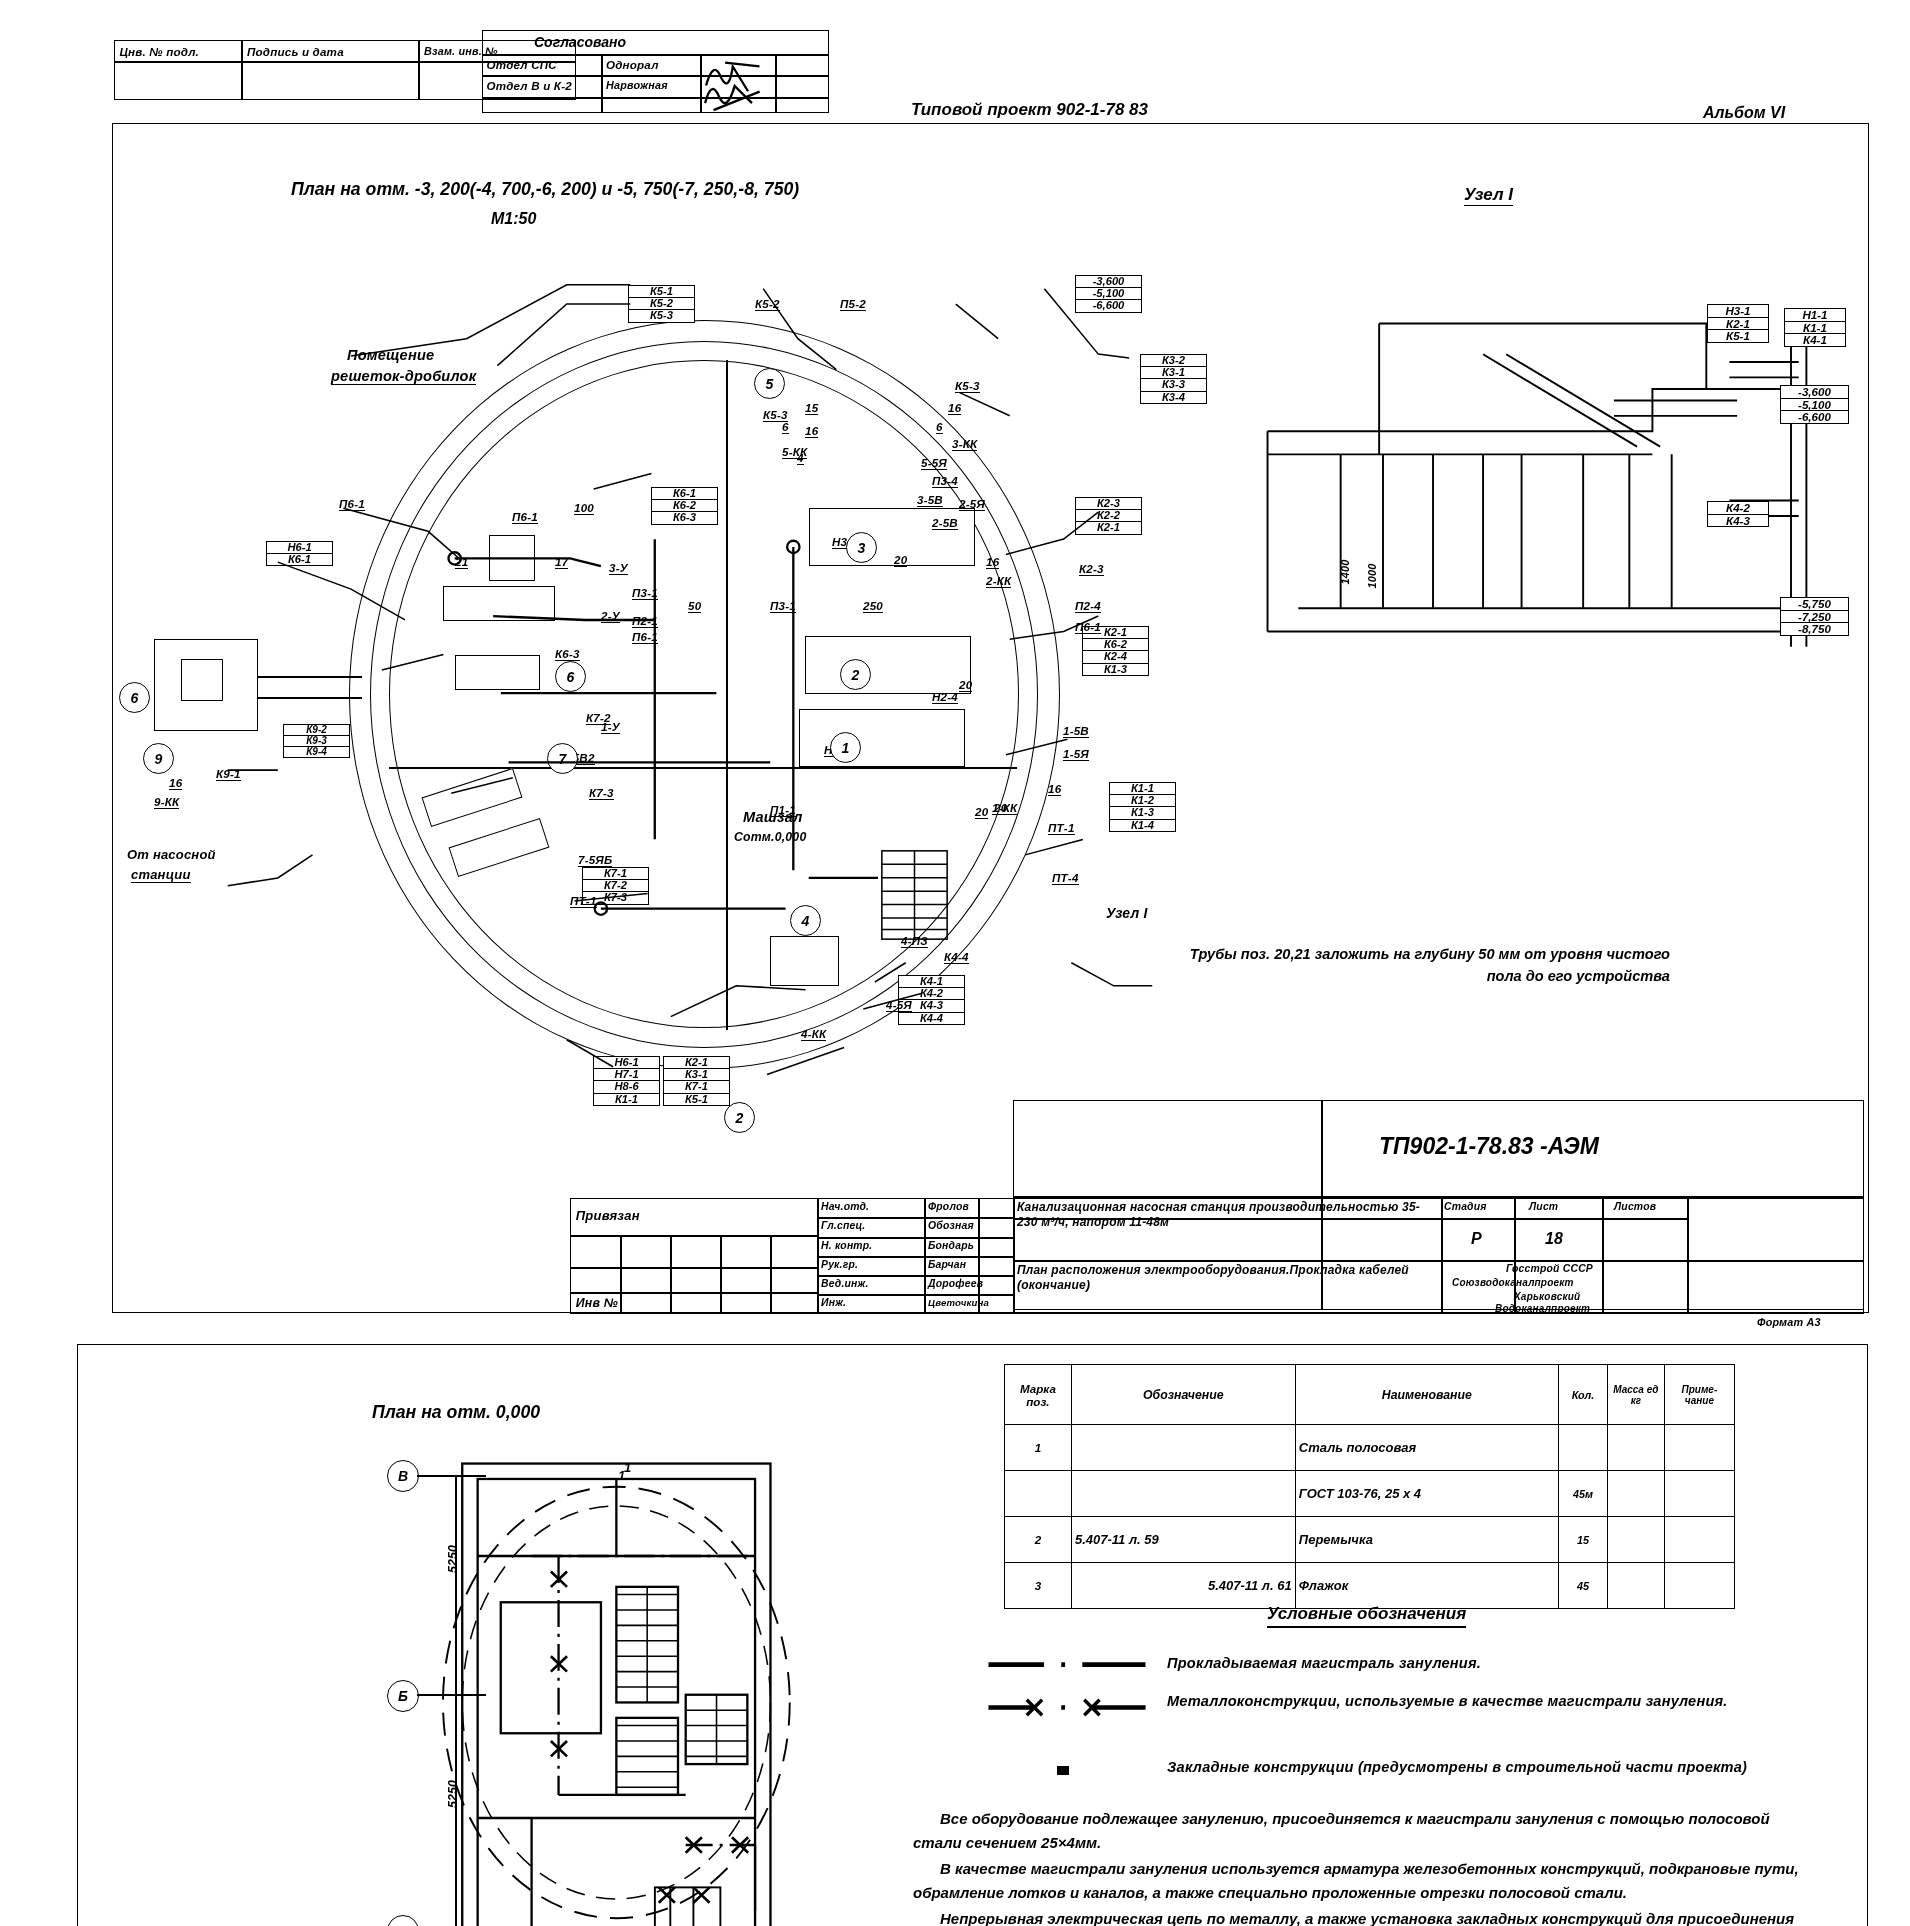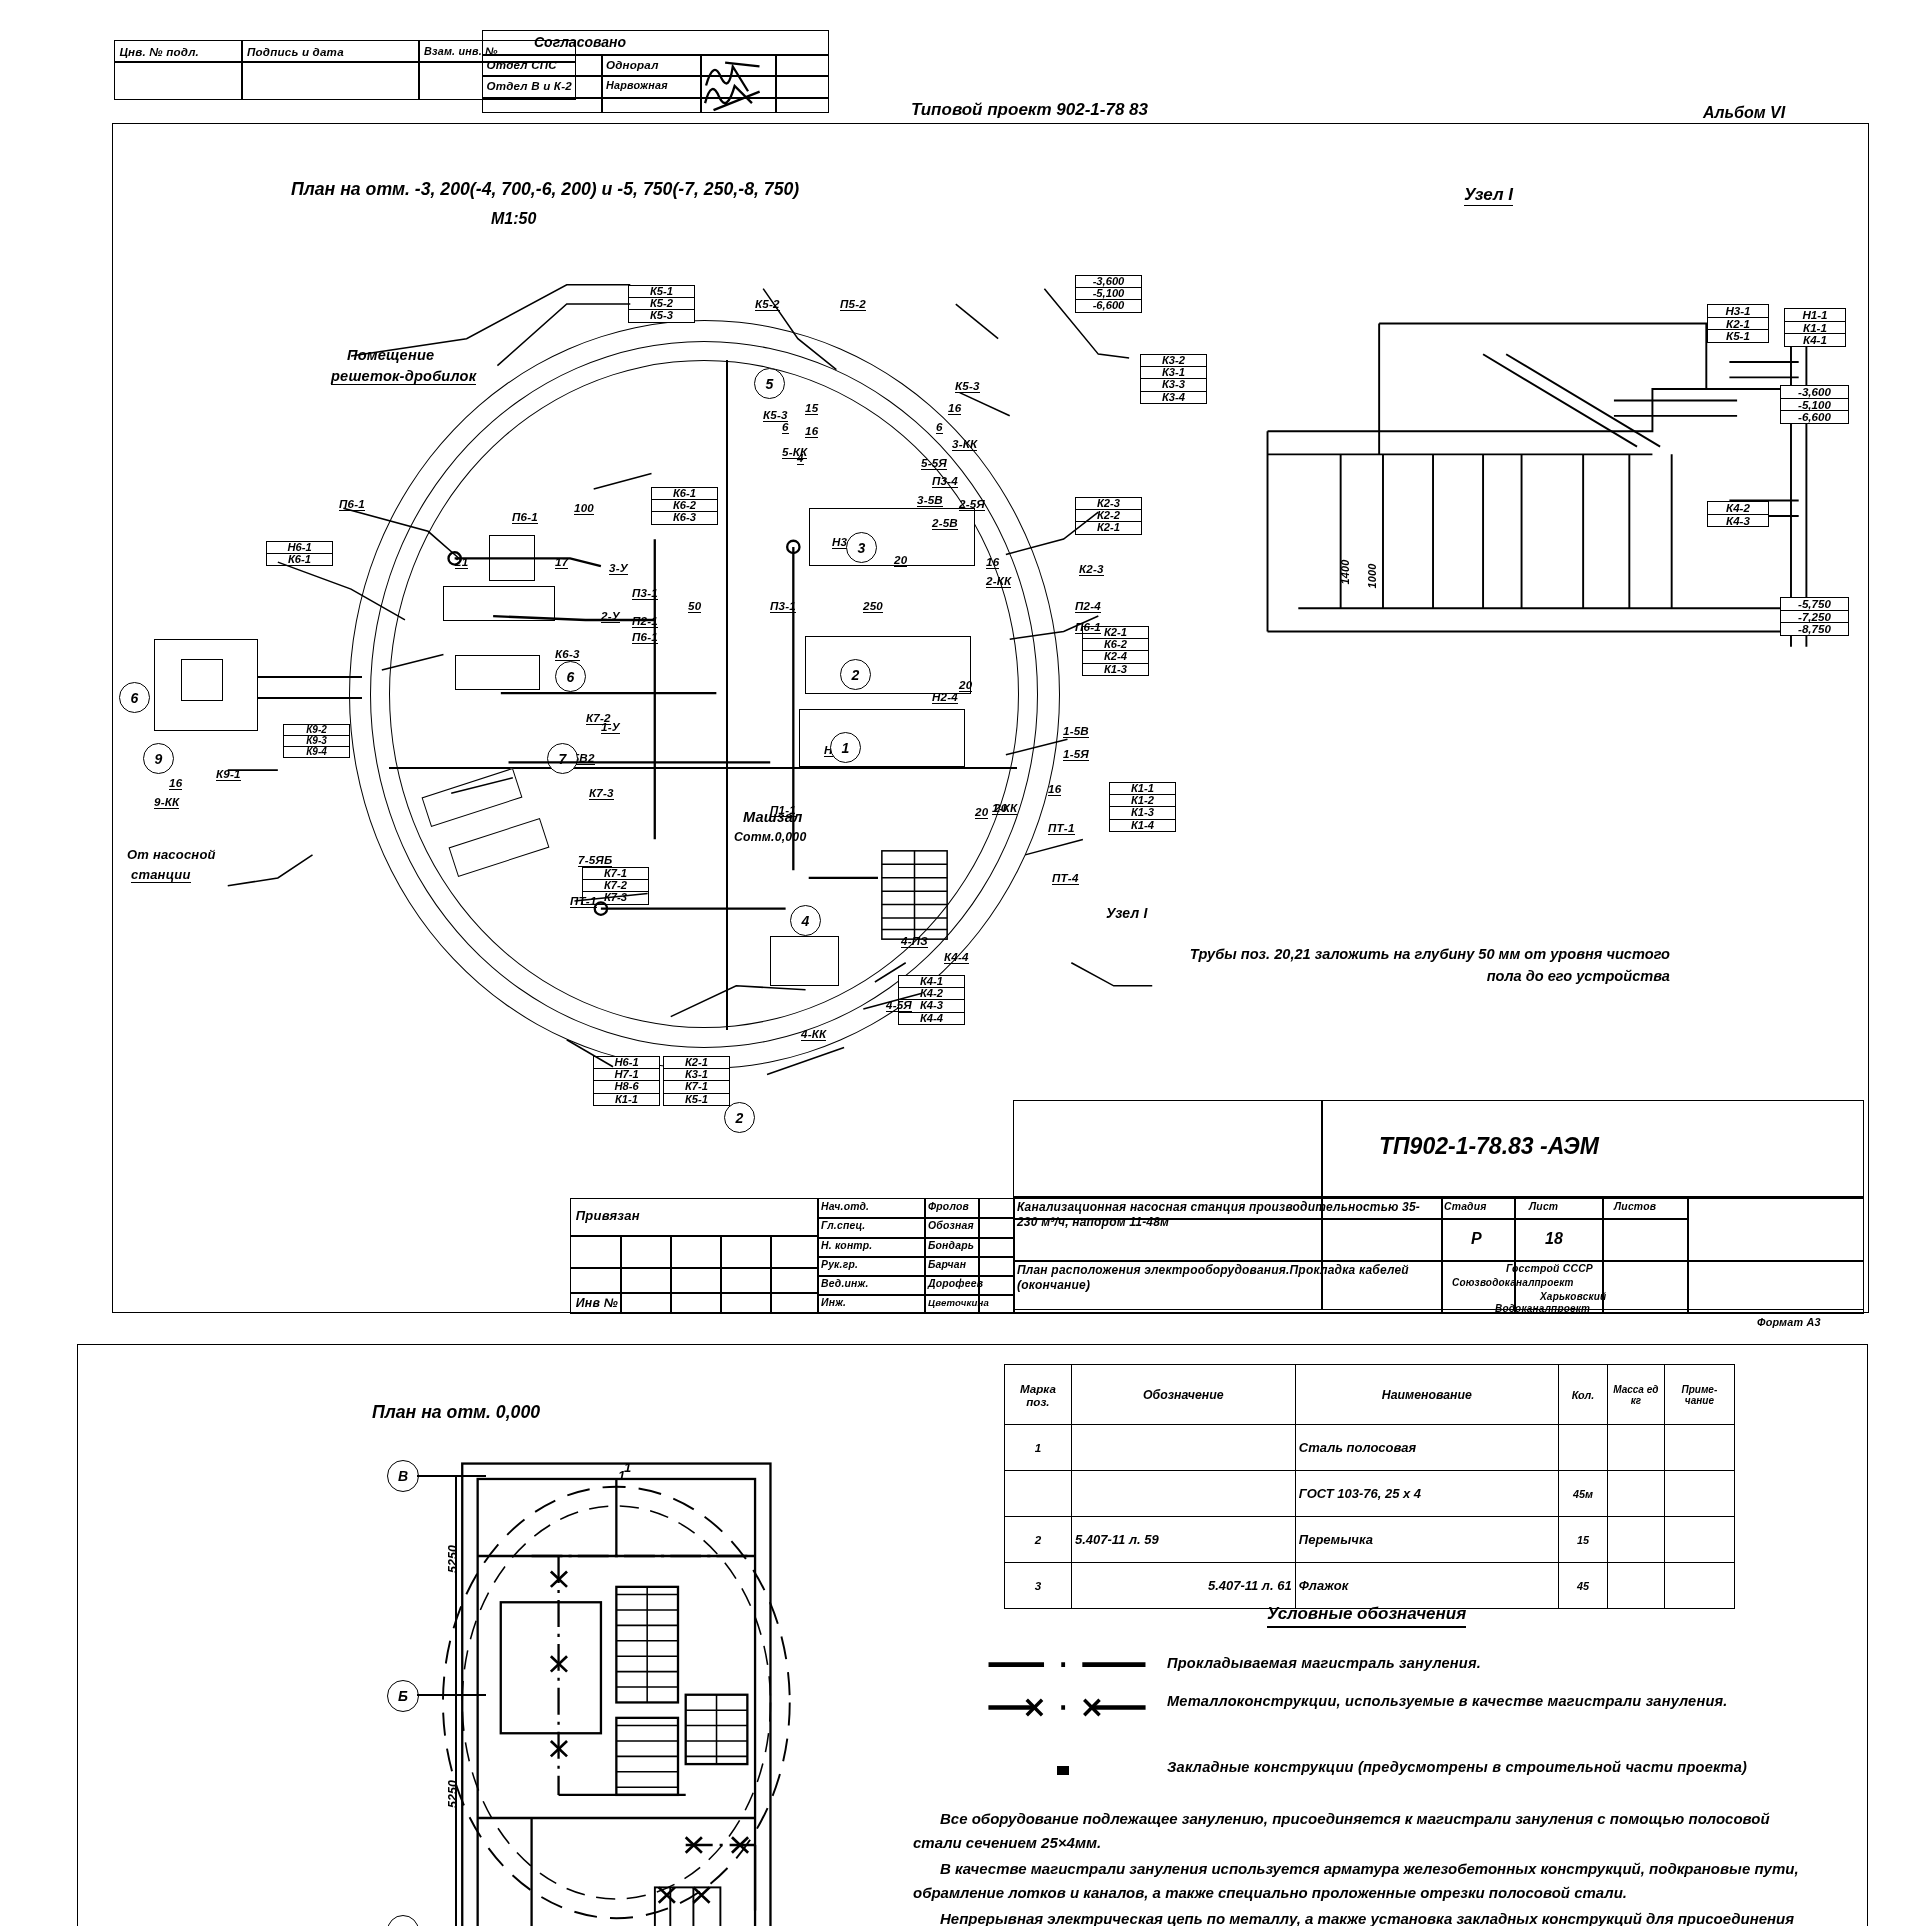--- a/index.html
+++ b/index.html
@@ -429,21 +429,21 @@
     <div class="lbl hw" style="left:358px;top:99px;font-size:9.6px;">Цветочкина</div>
     <div class="abs hw" style="left:447px;top:1.9px;width:420px;font-size:12px;line-height:1.22;">Канализационная насосная станция производительностью 35-230 м³/ч, напором 11-48м</div>
     <div class="abs hw" style="left:447px;top:65px;width:420px;font-size:12px;line-height:1.22;">План расположения электрооборудования.Прокладка кабелей (окончание)</div>
     <div class="lbl hw" style="left:874px;top:3.1px;font-size:10.4px;">Стадия</div>
     <div class="lbl hw" style="left:959px;top:3.1px;font-size:10.4px;">Лист</div>
     <div class="lbl hw" style="left:1044px;top:3.1px;font-size:10.4px;">Листов</div>
     <div class="lbl hw" style="left:901px;top:32px;font-size:16px;">Р</div>
     <div class="lbl hw" style="left:975px;top:32px;font-size:16px;">18</div>
     <div class="lbl hw" style="left:936px;top:65px;font-size:10.4px;">Госстрой СССР</div>
     <div class="lbl hw" style="left:882px;top:79px;font-size:10px;">Союзводоканалпроект</div>
-    <div class="lbl hw" style="left:944px;top:93px;font-size:10px;padding-left:26px;">Харьковский</div>
+    <div class="lbl hw" style="left:944px;top:93px;font-size:10px;">Харьковский</div>
     <div class="lbl hw" style="left:925px;top:105px;font-size:10px;">Водоканалпроект</div>
   </div>
   <div class="lbl hw" style="left:1757px;top:1316px;font-size:10.8px;">Формат А3</div>
 
   <div class="bx2" style="left:77px;top:1344px;width:1791px;height:1302px;"></div>
 
   <div class="lbl ttl" style="left:372px;top:1402px;font-size:17.7px;">План на отм. 0,000</div>
 
   <div class="abs" style="left:416px;top:1448px;width:393px;height:532px;">
     <svg width="393" height="532" viewBox="0 0 1020 1380">

